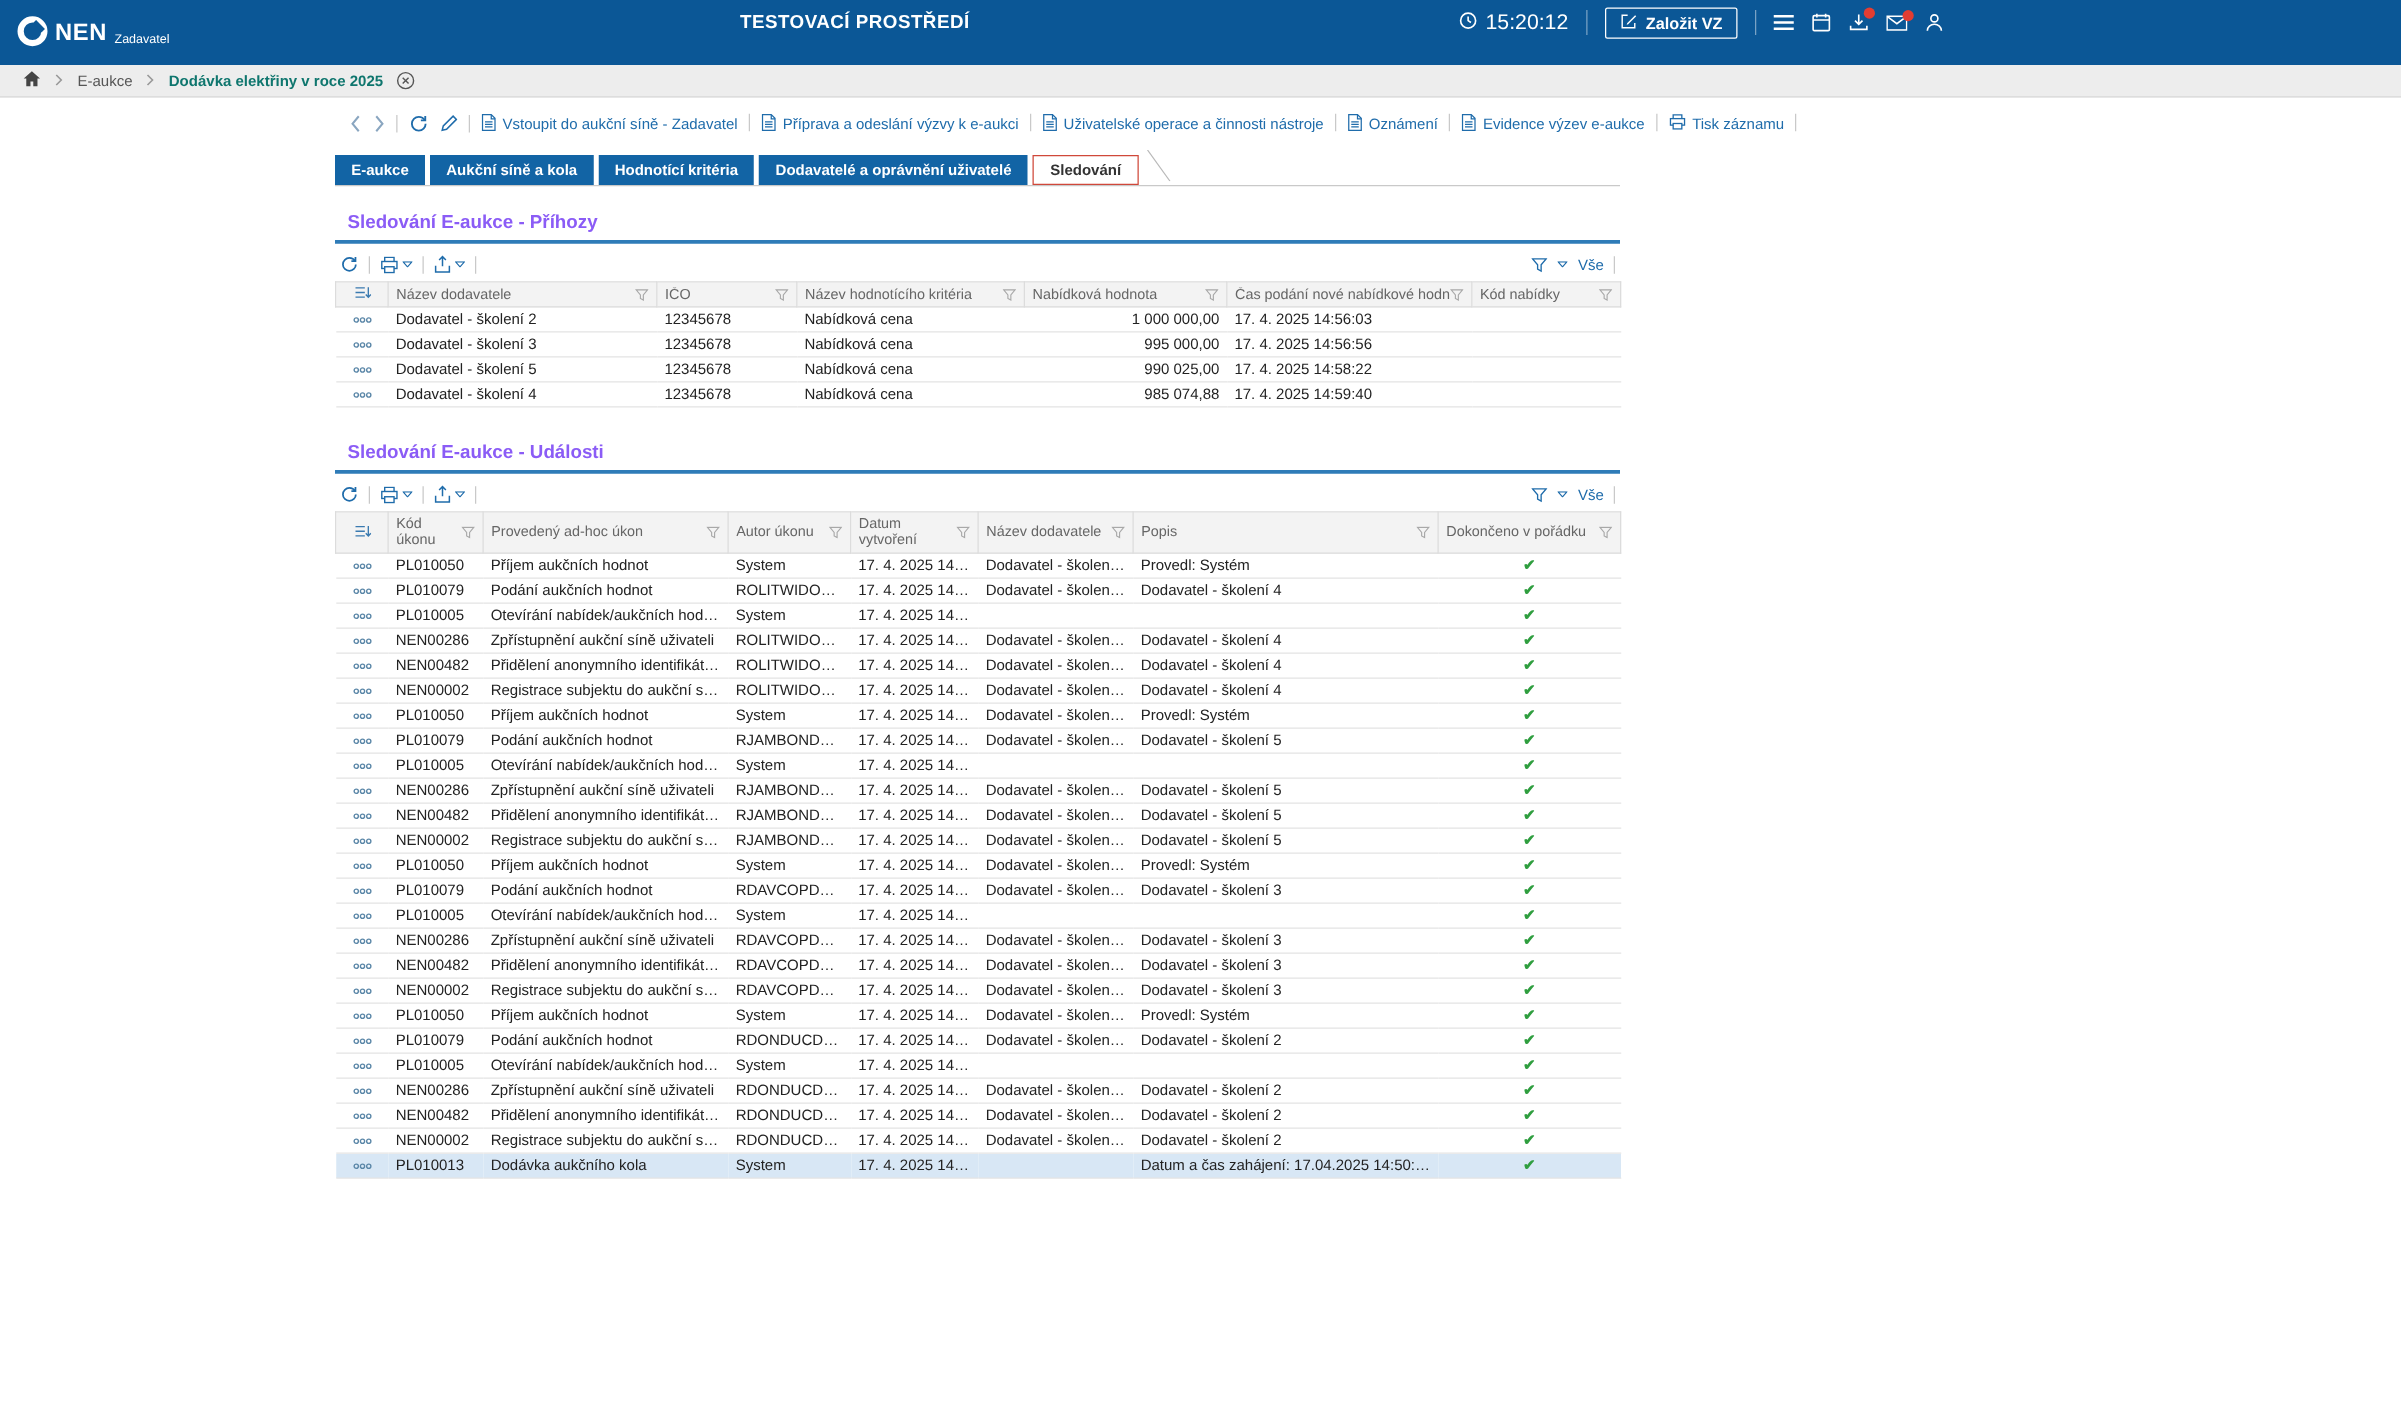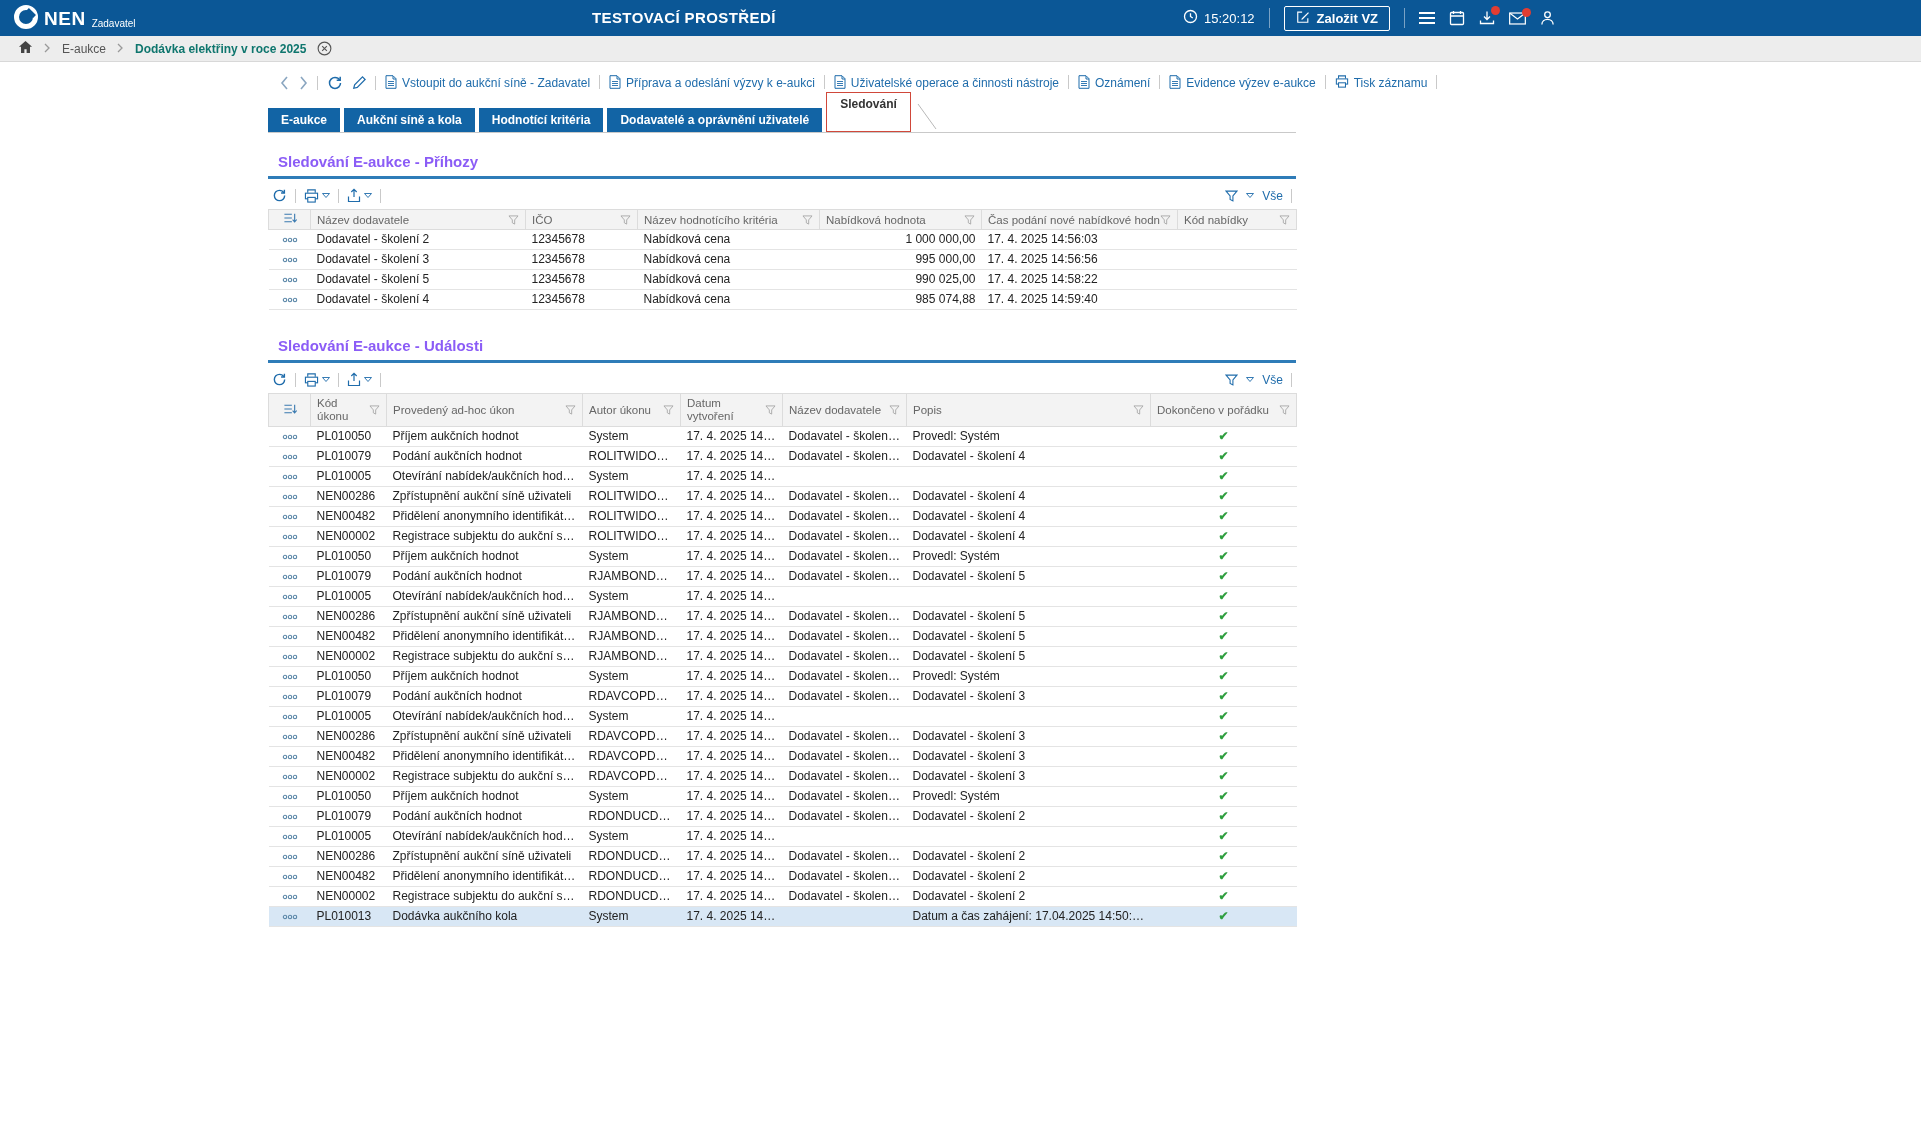--- a/index.html
+++ b/index.html
@@ -6,33 +6,33 @@
   html,body { width:1921px; height:1138px; }
   body {
     background:#ffffff;
     font-family:"Liberation Sans", sans-serif;
     font-size:12px;
     color:#222;
     overflow:hidden;
   }
   
   .app-header {
-    height:36px; background:#0b5796; color:#fff;
+    height:52px; background:#0b5796; color:#fff;
     display:flex; align-items:center; position:relative;
   }
   .logo { display:flex; align-items:flex-end; margin-left:14px; gap:6px; }
   .logo-ring { width:24px; height:24px; border:5px solid #fff; border-radius:50%; position:relative; top:-1px; }
   .logo-ring::after{ content:""; position:absolute; width:10px; height:4px; background:#0b5796; transform:rotate(45deg); right:-3px; top:1px; }
   .logo-name { font-size:19px; font-weight:bold; letter-spacing:.5px; line-height:22px; }
   .logo-sub { font-size:10px; margin-bottom:1px; }
   .env-title { position:absolute; left:592px; top:0; line-height:36px; font-size:15px; font-weight:bold; letter-spacing:.4px; }
   .header-right { position:absolute; right:366px; top:0; height:36px; display:flex; align-items:center; gap:14px; }
   .hr-group { display:flex; align-items:center; gap:6px; }
   .hdr-divider { width:1px; height:20px; background:rgba(255,255,255,.45); }
-  .time-text { font-size:13px; }
+  .time-text { font-size:17px; }
   .btn-create {
     display:flex; align-items:center; gap:7px; border:1px solid #fff; border-radius:2px;
     padding:3px 11px; font-weight:bold; font-size:13px; cursor:pointer; background:transparent; color:#ffffff;
   }
   .icon-btn { position:relative; display:flex; align-items:center; cursor:pointer; }
   .badge { position:absolute; top:-4px; right:-5px; width:9px; height:9px; background:#e23d32; border-radius:50%; }
   .hamburger { display:flex; flex-direction:column; gap:3px; cursor:pointer; }
   .hamburger span { display:block; width:16px; height:2px; background:#fff; }
   
   .breadcrumb {
@@ -45,21 +45,21 @@
   
   .content { margin-left:268px; width:1028px; }
   .record-toolbar { margin-top:9px; height:24px; display:flex; align-items:center; gap:9px; }
   .nav-arrows { display:flex; align-items:center; gap:10px; margin-left:12px; }
   .vdiv { width:1px; height:14px; background:#c9c9c9; flex:0 0 1px; }
   .rt-link { color:#1f6cab; display:flex; align-items:center; gap:5px; cursor:pointer; white-space:nowrap; }
   .tool-icon { display:flex; align-items:center; cursor:pointer; }
   
   .tab-bar { margin-top:13px; display:flex; align-items:flex-end; gap:4px; border-bottom:1px solid #c9c9c9; height:25px; }
   .tab { background:#1264a5; color:#fff; font-weight:bold; font-size:12px; padding:0 13px; height:24px; line-height:24px; cursor:pointer; white-space:nowrap; }
-  .tab.active { background:#fff; color:#333; border:1px solid #d0483a; height:40px; line-height:22px; }
+  .tab.active { background:#fff; color:#333; border:1px solid #d0483a; height:24px; line-height:22px; }
   .tab-end { margin-left:2px; align-self:flex-end; }
   
   .section-title { margin-top:15px; padding:5px 10px 6px; font-size:15px; font-weight:bold; color:#8b5cf6; border-bottom:3px solid #2f7cb8; }
   .grid-toolbar { display:flex; align-items:center; height:27px; margin-top:3px; padding:0 4px; gap:8px; }
   .gt-group { display:flex; align-items:center; gap:3px; cursor:pointer; }
   .spacer { flex:1; }
   .vse-link { color:#1f6cab; cursor:pointer; }
   
   table { width:100%; border-collapse:collapse; table-layout:fixed; }
   thead th { background:#f3f3f3; border:1px solid #dcdcdc; font-weight:normal; color:#666; text-align:left; padding:3px 6px; vertical-align:middle; }

